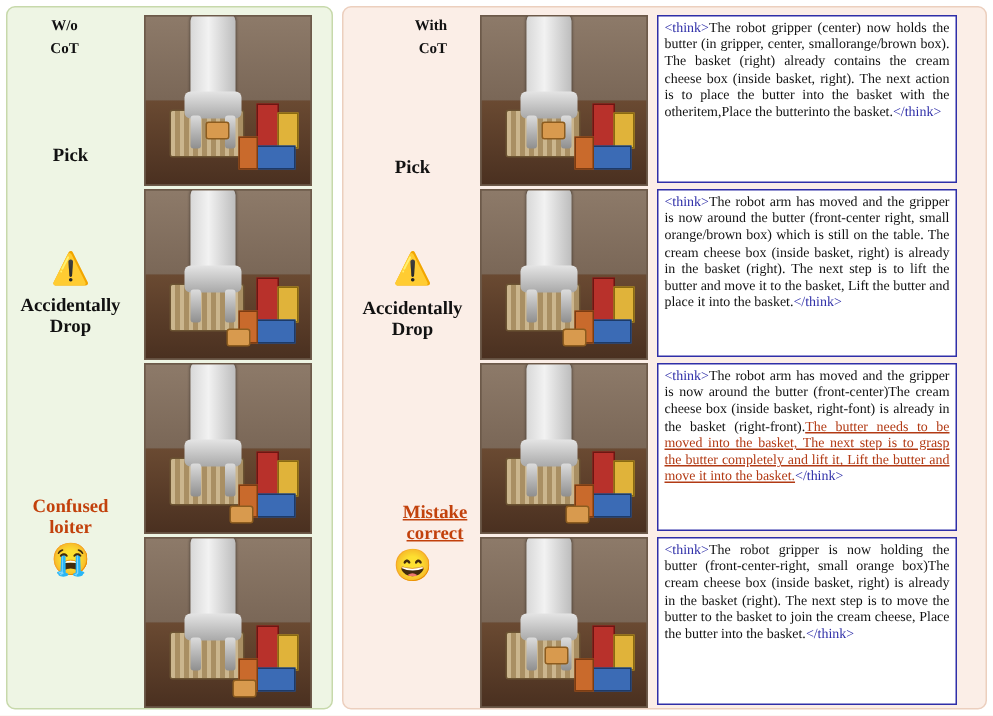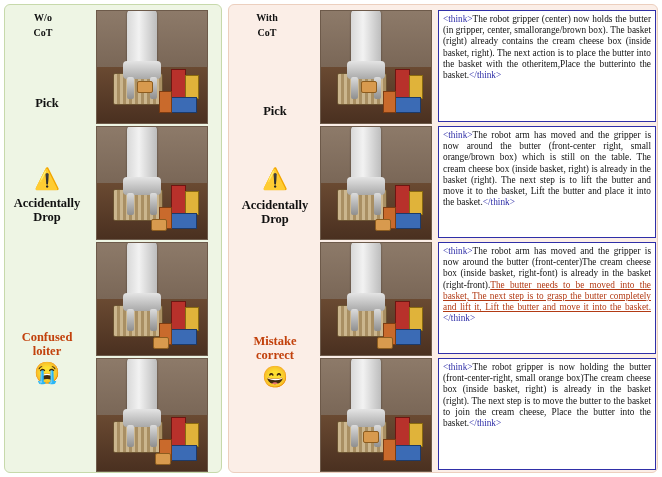--- a/index.html
+++ b/index.html
@@ -33,21 +33,21 @@
   }
   .panel-title{
     position:absolute;
     font-weight:bold;
     font-size:10px;
     line-height:15px;
     text-align:center;
     color:#111;
   }
   #title-left{left:12px;top:10px;width:62px;}
-  #title-right{left:236px;top:10px;width:62px;}
+  #title-right{left:236px;top:10px;width:62px;text-align:right;}
 
   
   .step-label{
     position:absolute;
     width:86px;
     text-align:center;
     font-weight:bold;
     font-size:12.5px;
     line-height:14px;
     color:#111;
@@ -119,21 +119,21 @@
   }
   .shot .box-d{
     position:absolute;left:62px;top:80px;width:11px;height:20px;
     background:#c96a2c;border:1px solid #7c3c12;
   }
 
   
   .think{
     position:absolute;
     left:438px;
-    width:218px;
+    width:200px;
     box-sizing:border-box;
     border:1px solid #2f2fa8;
     background:#ffffff;
     padding:3px 4px;
     font-size:9.3px;
     line-height:11.2px;
     color:#111;
     text-align:justify;
   }
   .tag{color:#2f2fa8;}
@@ -225,21 +225,21 @@
   <div class="panel-title" id="title-right">
     <div>With</div>
     <div>CoT</div>
   </div>
 
   <div class="step-label" style="left:232px;top:104px;">Pick</div>
 
   <div class="emoji" style="left:232px;top:168px;">⚠️</div>
   <div class="step-label" style="left:228px;top:198px;width:94px;">Accidentally<br>Drop</div>
 
-  <div class="step-label red" style="left:232px;top:334px;">Mistake<br>correct</div>
+  <div class="step-label red" style="left:247px;top:334px;text-decoration:underline;">Mistake<br>correct</div>
   <div class="emoji" style="left:232px;top:366px;">😄</div>
 
   <div class="shot" style="left:320px;top:10px;">
     <div class="wall"></div>
       <div class="table"></div>
     <div class="basket"></div>
       <div class="box-a"></div>
       <div class="box-b"></div>
       <div class="box-c"></div>
       <div class="box-d"></div>

